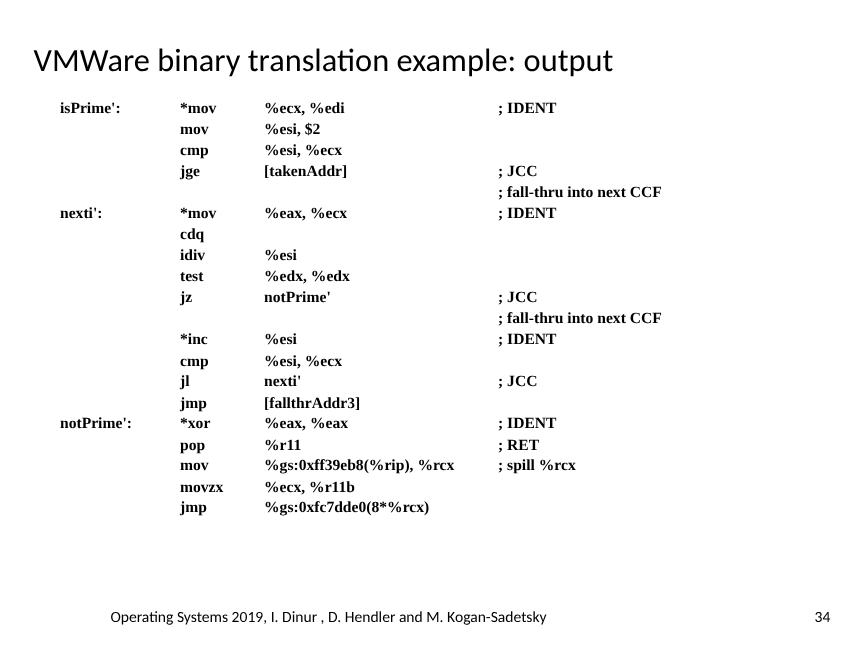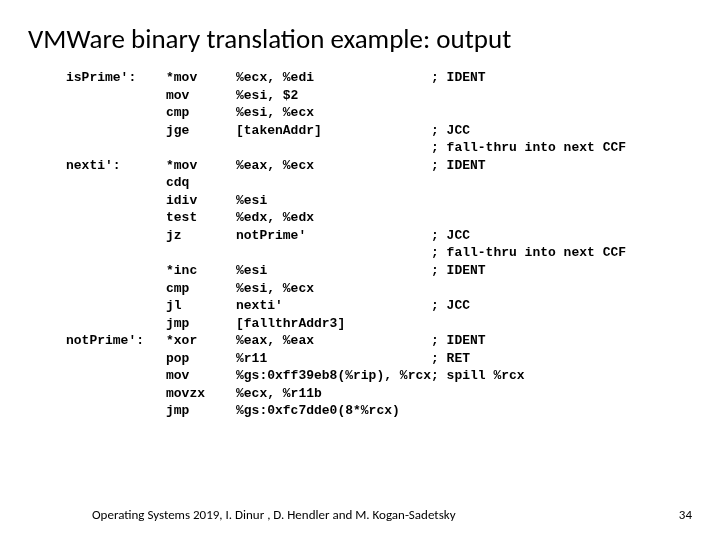--- a/index.html
+++ b/index.html
@@ -7,36 +7,36 @@
       width: 720px;
       height: 540px;
       background: #ffffff;
       font-family: Calibri, Arial, sans-serif;
       overflow: hidden;
     }
     .slide {
       position: relative;
       width: 720px;
       height: 540px;
-      padding: 22px 28px 0 28px;
+      padding: 34px 28px 0 28px;
     }
     .title {
       font-size: 27px;
       font-weight: 400;
       color: #000;
       margin-bottom: 14px;
     }
     .code-area {
-      font-family: Liberation Mono, monospace;
+      font-family: Liberation Serif, serif;
       font-size: 13px;
       font-weight: bold;
       color: #000;
       line-height: 1.35;
       white-space: pre;
-      margin-left: 38px;
+      margin-left: 22px;
     }
     .code-row {
       display: grid;
       grid-template-columns: 100px 70px 195px auto;
     }
     .footer {
       position: absolute;
       bottom: 18px;
       left: 0;
       width: 100%;

